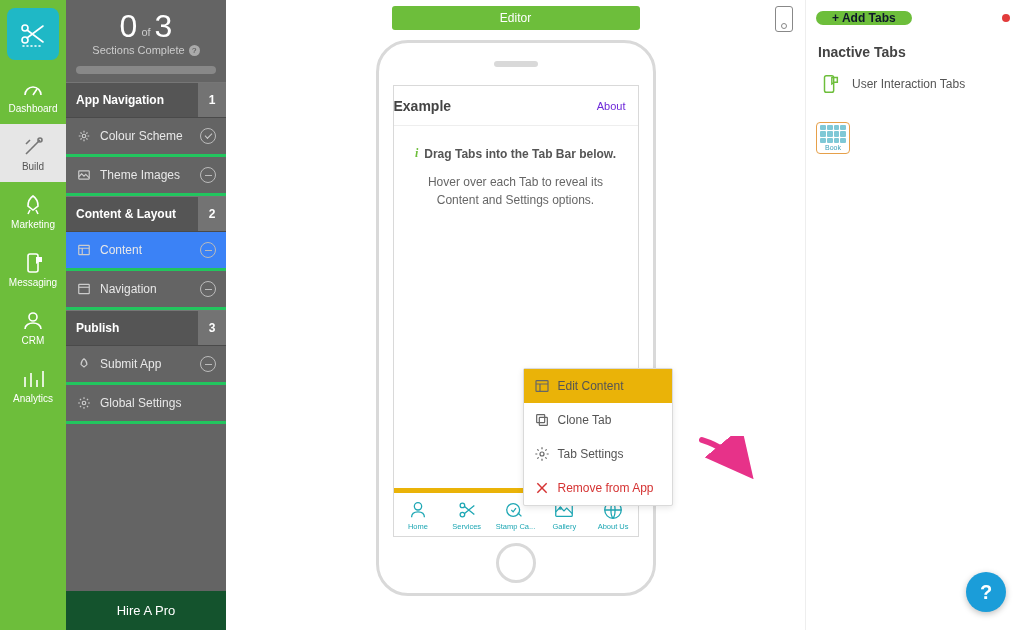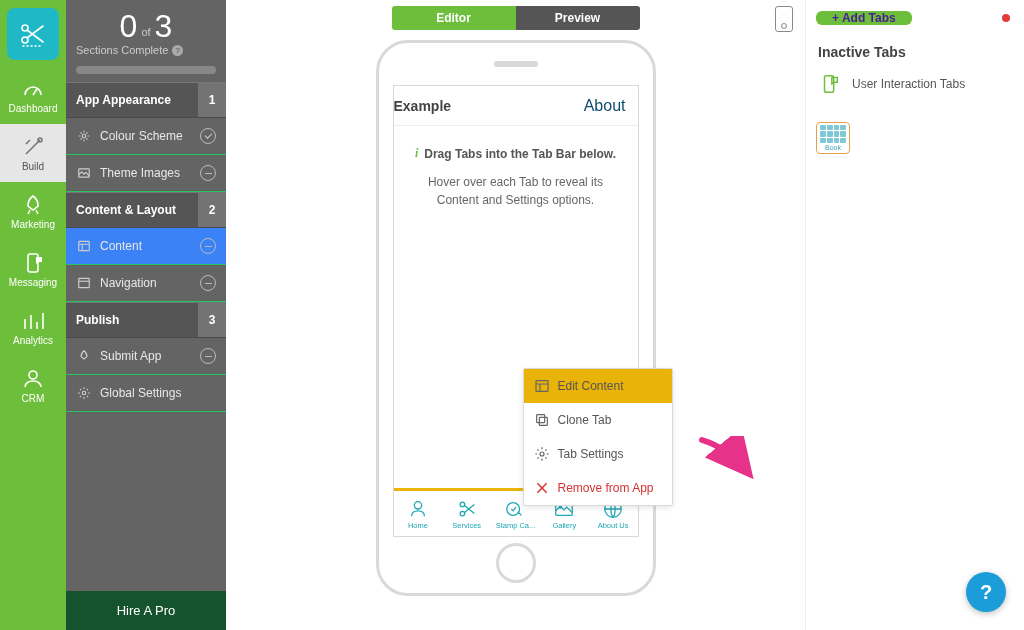--- a/index.html
+++ b/index.html
@@ -12,72 +12,72 @@
   .rail-item { width: 100%; height: 58px; display: flex; flex-direction: column; align-items: center; justify-content: center; gap: 2px; cursor: pointer; font-size: 10px; color: #fff; }
   .rail-item.active { background: #E6E6E6; color: #555; }
   .rail-icon { display: flex; align-items: center; justify-content: center; }
 
   
   .sidebar { width: 160px; background: #646464; flex-shrink: 0; display: flex; flex-direction: column; color: #fff; }
   .progress { padding: 10px 10px 8px 10px; text-align: center; }
   .progress-nums { display: flex; align-items: flex-end; justify-content: center; gap: 4px; }
   .progress-big { font-size: 32px; font-weight: 300; line-height: 1; }
   .progress-of { font-size: 11px; color: #ccc; padding-bottom: 4px; }
-  .progress-sub { font-size: 11px; color: #ccc; margin-top: 2px; display: flex; align-items: center; gap: 4px; }
+  .progress-sub { font-size: 11px; color: #ccc; margin-top: 2px; display: flex; align-items: center; justify-content: center; gap: 4px; }
   .q-icon { width: 11px; height: 11px; border-radius: 50%; background: #aaa; font-size: 8px; display: inline-flex; align-items: center; justify-content: center; color: #444; }
   .progress-bar { width: 140px; height: 8px; margin: 10px auto 0 auto; border-radius: 4px; background: #888; position: relative; }
 
   .section-head { display: flex; align-items: center; justify-content: space-between; background: #555; border-top: 1px solid #767676; border-bottom: 1px solid #4a4a4a; font-size: 12px; font-weight: 600; }
   .section-head span { padding: 10px 10px; }
   .step-badge { width: 28px; align-self: stretch; background: #737373; display: flex; align-items: center; justify-content: center; font-size: 12px; }
 
-  .section-item { display: flex; align-items: center; gap: 8px; padding: 10px 10px; font-size: 12px; color: #e8e8e8; cursor: pointer; border-bottom: 1px solid #22c55e; position: relative; }
+  .section-item { display: flex; align-items: center; gap: 8px; padding: 10px 10px; font-size: 12px; color: #e8e8e8; cursor: pointer; border-bottom: 3px solid #22c55e; position: relative; }
   .section-item.active { background: #3b82f6; }
   .section-item .tail { margin-left: auto; width: 16px; height: 16px; border: 1px solid #bbb; border-radius: 50%; display: flex; align-items: center; justify-content: center; }
   .tail.check::after { content: ""; width: 6px; height: 3px; border-left: 1.5px solid #ccc; border-bottom: 1.5px solid #ccc; transform: rotate(-45deg); margin-top: -2px; }
   .tail.minus::after { content: ""; width: 7px; border-top: 1.5px solid #bbb; }
   .side-icon { width: 16px; height: 16px; display: inline-flex; align-items: center; justify-content: center; color: #ccc; }
   .sidebar .spacer { flex: 1; }
   .hire-btn { background: #14532d; color: #fff; text-align: center; font-size: 13px; padding: 12px 0; cursor: pointer; }
 
   
   .canvas { flex: 1; position: relative; border-right: 1px solid #eee; }
   .toptabs { position: absolute; top: 6px; left: 50%; transform: translateX(-50%); display: flex; width: 248px; height: 24px; border-radius: 3px; overflow: hidden; }
-  .toptabs div { flex: 1; display: flex; align-items: center; justify-content: center; font-size: 12px; font-weight: 700; cursor: pointer; }
+  .toptabs div { flex: 1; display: flex; align-items: center; justify-content: center; font-size: 12px; font-weight: 400; cursor: pointer; }
   .toptab-editor { background: #6DBE3B; color: #fff; }
   .toptab-preview { background: #555; color: #fff; }
   .device-toggle { position: absolute; top: 6px; right: 12px; width: 18px; height: 26px; border: 1.5px solid #888; border-radius: 3px; display: flex; align-items: flex-end; justify-content: center; padding-bottom: 2px; cursor: pointer; }
   .device-toggle::after { content: ""; width: 4px; height: 4px; border: 1px solid #888; border-radius: 50%; }
 
   .phone { position: absolute; top: 40px; left: 50%; transform: translateX(-50%); width: 280px; height: 556px; border: 3px solid #D9D9D9; border-radius: 32px; background: #fff; }
   .phone-speaker { position: absolute; top: 18px; left: 50%; transform: translateX(-50%); width: 44px; height: 6px; background: #D9D9D9; border-radius: 3px; }
   .phone-home { position: absolute; bottom: 10px; left: 50%; transform: translateX(-50%); width: 40px; height: 40px; border: 3px solid #D9D9D9; border-radius: 50%; }
   .screen { position: absolute; top: 42px; left: 14px; right: 14px; bottom: 56px; border: 1px solid #D9D9D9; background: #fff; display: flex; flex-direction: column; }
   .screen-head { display: flex; align-items: center; border-bottom: 1px solid #eee; height: 40px; position: relative; }
   .screen-title { position: absolute; left: 0; right: 0; text-align: left; font-size: 14px; font-weight: 700; color: #444; }
-  .screen-about { margin-left: auto; font-size: 16px; color: #0c4a6e; padding-right: 12px; cursor: pointer; position: relative; }
+  .screen-about { margin-left: auto; font-size: 11px; color: #6d28d9; padding-right: 12px; cursor: pointer; position: relative; }
   .screen-body { flex: 1; padding: 20px 20px; font-size: 12px; color: #666; text-align: center; position: relative; }
   .screen-body .hint1 { font-weight: 600; color: #555; margin-bottom: 12px; display: flex; align-items: center; justify-content: center; gap: 6px; }
   .info-i { color: #6DBE3B; font-style: italic; font-weight: bold; font-family: serif; }
   .screen-body p { line-height: 1.5; }
-  .tabbar { height: 48px; border-top: 3px solid #eab308; display: flex; align-items: center; justify-content: space-around; }
+  .tabbar { height: 48px; border-top: 5px solid #eab308; display: flex; align-items: center; justify-content: space-around; }
   .tab-btn { display: flex; flex-direction: column; align-items: center; gap: 1px; font-size: 7.5px; color: #1EA7B4; cursor: pointer; width: 44px; }
   .tab-btn svg { color: #1EA7B4; }
 
   .ctx-menu { position: absolute; top: 325px; right: -20px; width: 150px; background: #fff; border: 1px solid #DADADA; border-radius: 2px; box-shadow: 0 2px 6px rgba(0,0,0,0.1); z-index: 10; }
   .ctx-item { display: flex; align-items: center; gap: 8px; padding: 9px 10px; font-size: 12px; color: #555; cursor: pointer; }
   .ctx-item.active { background: #eab308; }
   .ctx-item svg { flex-shrink: 0; }
   .ctx-remove { color: #D53333; }
 
   .arrow-annot { position: absolute; top: 436px; left: 472px; z-index: 20; }
 
   
   .right { width: 218px; flex-shrink: 0; padding: 8px 10px; position: relative; }
-  .add-tabs { background: #6DBE3B; color: #4c1d95; font-size: 12px; font-weight: 600; padding: 0 16px; border-radius: 6px; display: inline-block; cursor: pointer; }
+  .add-tabs { background: #6DBE3B; color: #0f172a; font-size: 12px; font-weight: 600; padding: 0 16px; border-radius: 11px; display: inline-block; cursor: pointer; }
   .red-dot { position: absolute; top: 14px; right: 14px; width: 8px; height: 8px; background: #E23B3B; border-radius: 50%; }
   .right h4 { font-size: 14px; font-weight: 700; color: #444; margin: 18px 0 10px 2px; }
   .inactive-tab { display: flex; align-items: center; gap: 10px; font-size: 12px; color: #555; cursor: pointer; margin-bottom: 24px; padding: 2px 2px; }
   .inactive-tab .tab-thumb { width: 24px; height: 24px; border-radius: 4px; display: flex; align-items: center; justify-content: center; }
   .thumb-box { width: 34px; padding: 2px; border: 1px solid #E6A04A; border-radius: 4px; text-align: center; font-size: 7px; color: #3B9FB8; }
   .thumb-box .grid { width: 26px; height: 18px; margin: 0 auto 1px auto; display: grid; grid-template: repeat(3,1fr)/repeat(4,1fr); gap: 1px; }
   .thumb-box .grid div { background: #7FC8D6; border-radius: 1px; }
 
   .help-fab { position: absolute; bottom: 18px; right: 18px; width: 40px; height: 40px; border-radius: 50%; background: #1B9DD9; color: #fff; display: flex; align-items: center; justify-content: center; font-size: 20px; font-weight: 700; cursor: pointer; box-shadow: 0 2px 6px rgba(0,0,0,0.25); }
 </style>
@@ -129,52 +129,52 @@
         <svg width="24" height="24" viewBox="0 0 24 24" fill="none" stroke="#fff" stroke-width="1.6">
             <rect x="7" y="3" width="10" height="18" rx="2"></rect>
             <path d="M15 6h6v5h-3l-3 2z" fill="#fff" stroke="none"></path>
           </svg>
       </span>
       <span>Messaging</span>
     </div>
     <div class="rail-item">
       <span class="rail-icon">
         <svg width="24" height="24" viewBox="0 0 24 24" fill="none" stroke="#fff" stroke-width="1.6">
-            <path d="M4 20V10M10 20V6M16 20V13M22 20V4"></path>
-          </svg>
-      </span>
-      <span>Analytics</span>
-    </div>
-    <div class="rail-item">
-      <span class="rail-icon">
-        <svg width="24" height="24" viewBox="0 0 24 24" fill="none" stroke="#fff" stroke-width="1.6">
             <circle cx="12" cy="8" r="4"></circle>
             <path d="M4 20c0-4 4-6 8-6s8 2 8 6"></path>
           </svg>
       </span>
       <span>CRM</span>
+    </div>
+    <div class="rail-item">
+      <span class="rail-icon">
+        <svg width="24" height="24" viewBox="0 0 24 24" fill="none" stroke="#fff" stroke-width="1.6">
+            <path d="M4 20V10M10 20V6M16 20V13M22 20V4"></path>
+          </svg>
+      </span>
+      <span>Analytics</span>
     </div>
   </div>
 
   <div class="sidebar">
     <div class="progress">
       <div class="progress-nums">
         <span class="progress-big">0</span>
         <span class="progress-of">of</span>
         <span class="progress-big">3</span>
       </div>
       <div class="progress-sub">
         <span>Sections Complete</span>
         <span class="q-icon">?</span>
       </div>
       <div class="progress-bar"></div>
     </div>
 
     <div class="section-head">
-      <span>App Appearance</span>
+      <span>App Navigation</span>
       <span class="step-badge">1</span>
     </div>
     <div class="section-item">
       <span class="side-icon">
         <svg width="14" height="14" viewBox="0 0 24 24" fill="none" stroke="currentColor" stroke-width="2">
             <circle cx="12" cy="12" r="3"></circle>
             <path d="M12 3v3M12 18v3M3 12h3M18 12h3M6 6l2 2M16 16l2 2M6 18l2-2M16 8l2-2"></path>
           </svg>
       </span>
       <span>Colour Scheme</span>
@@ -239,21 +239,20 @@
       <span>Global Settings</span>
     </div>
 
     <div class="spacer"></div>
     <div class="hire-btn">Hire A Pro</div>
   </div>
 
   <div class="canvas">
     <div class="toptabs">
       <div class="toptab-editor">Editor</div>
-      <div class="toptab-preview">Preview</div>
     </div>
     <div class="device-toggle"></div>
 
     <div class="phone">
       <div class="phone-speaker"></div>
       <div class="screen">
         <div class="screen-head">
           <span class="screen-title">Example</span>
           <span class="screen-about">About</span>
         </div>

